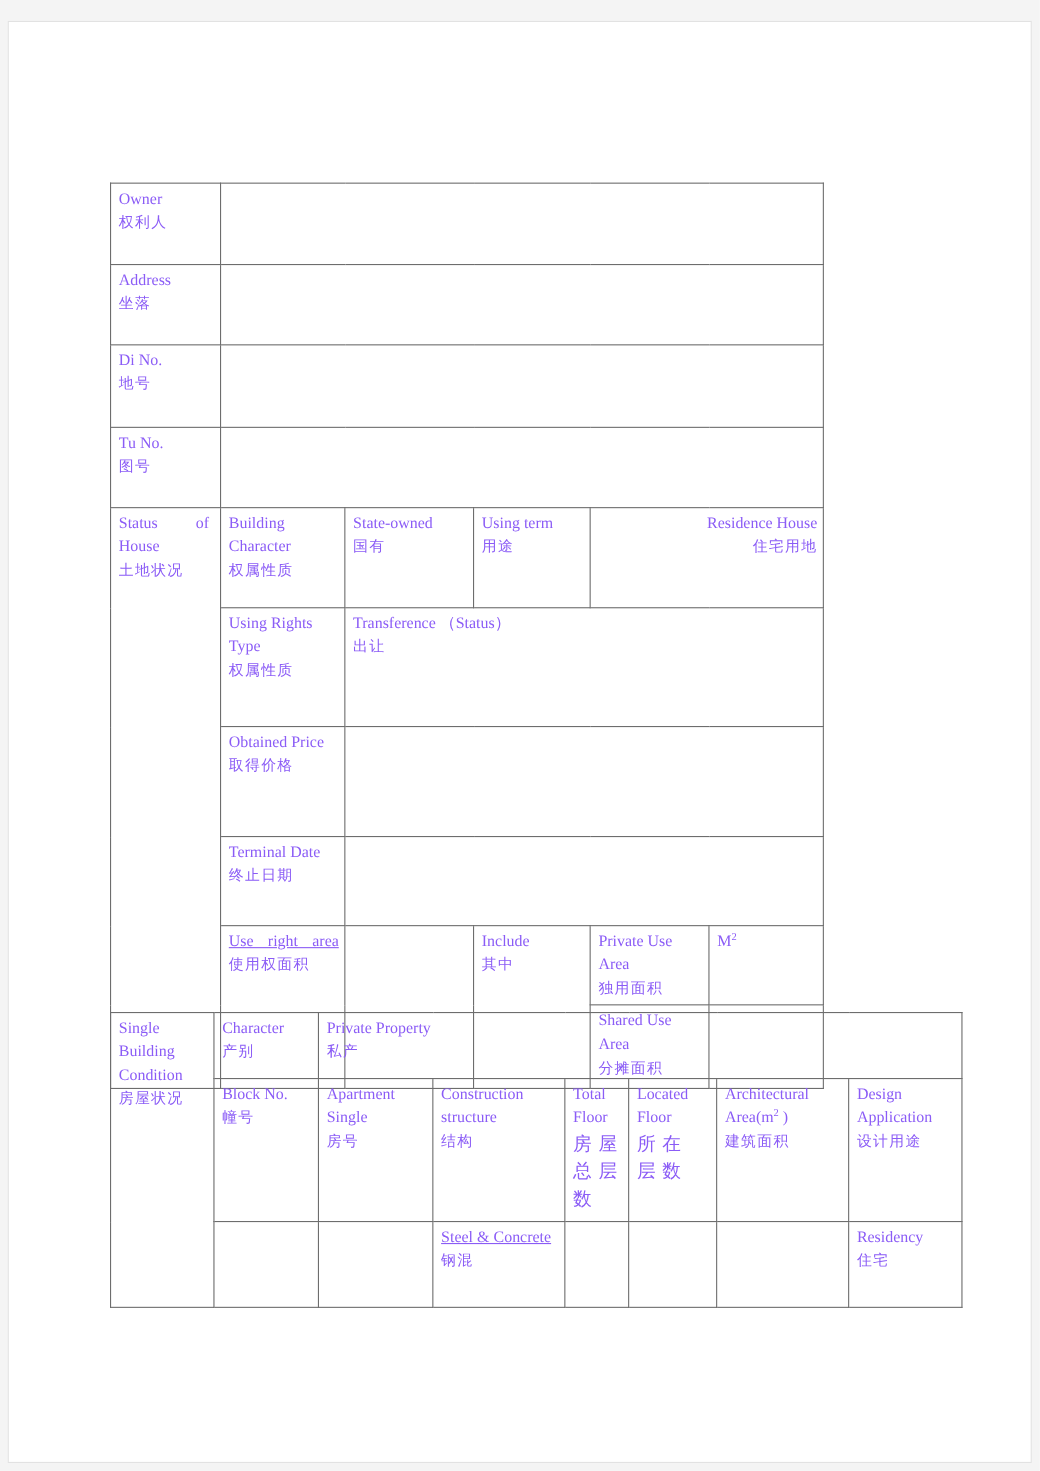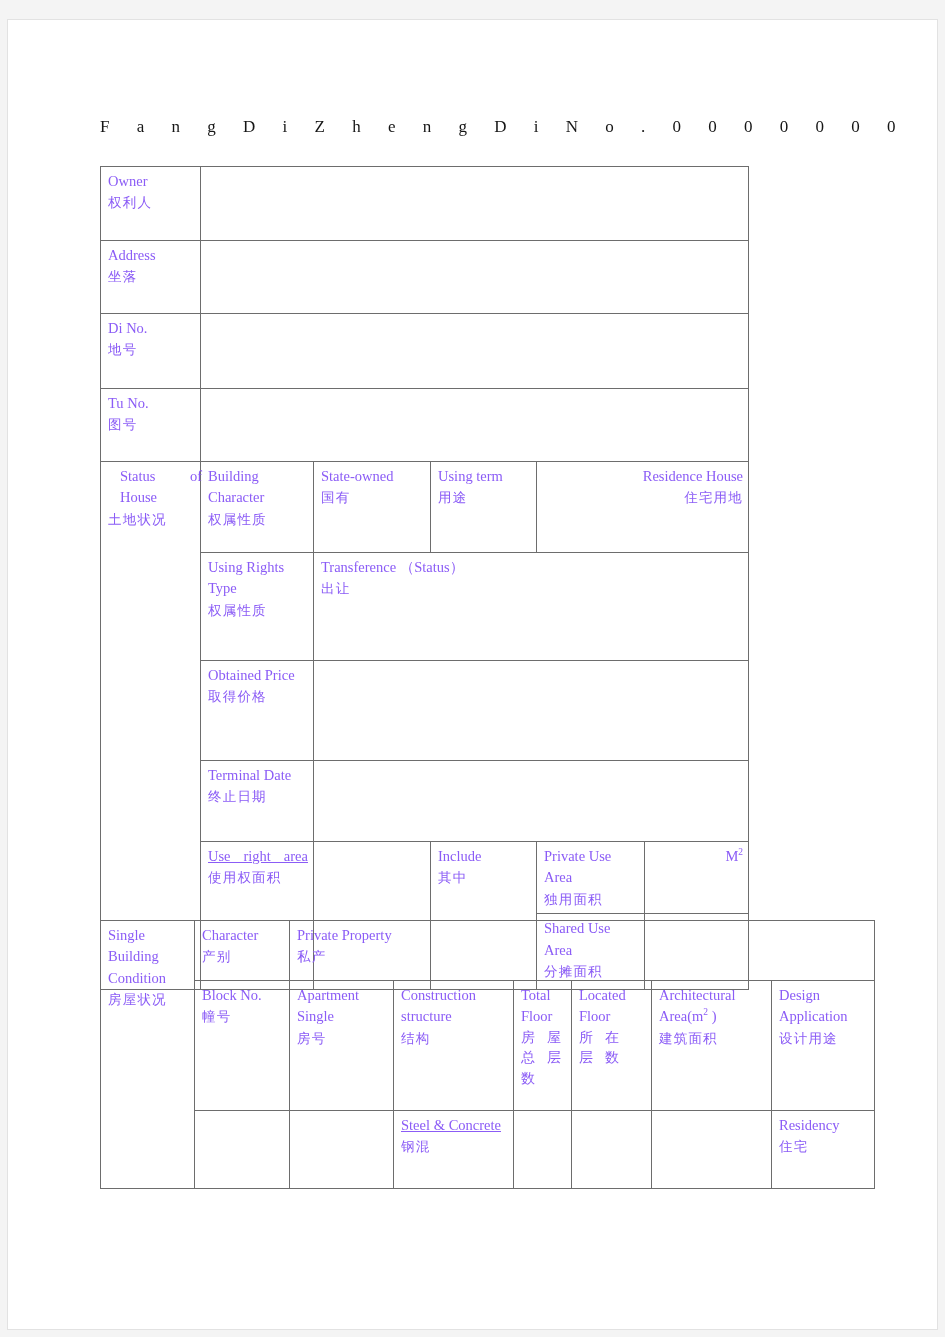--- a/index.html
+++ b/index.html
@@ -58,48 +58,46 @@
     display: block;
     text-align: justify;
     text-align-last: justify;
     text-decoration: underline;
   }
   .justify-narrow {
     display: block;
     width: 82px;
     text-align: justify;
     text-align-last: justify;
-    margin-left: 12px;
   }
   .stack-cn {
     display: block;
     width: 40px;
     text-align: justify;
     text-align-last: justify;
-    font-family: Liberation Mono, monospace;
-    font-size: 14px;
+    font-family: Liberation Sans, sans-serif;
+    font-size: 17px;
     letter-spacing: 0;
     line-height: 1.47;
   }
   .vmid { vertical-align: middle; }
-  .center { text-align: right; margin-top: 43px; }
+  .center { text-align: left; margin-top: 43px; }
   .rightish { padding-left: 18px; text-align: right; }
   sup { font-size: 9.5px; vertical-align: super; }
 
   
   #table-land { left: 92px; top: 146px; width: 648px; }
   
   #table-building { left: 92px; top: 900px; width: 774px; }
 </style>
 </head>
 <body>
 
 <div class="page">
 
-  <div class="doc-title">F a n g   D i   Z h e n g   D i   N o .   0 0 0 0 0 0 0</div>
 
   <table class="grid" id="table-land">
     <colgroup>
       <col style="width:100px">
       <col style="width:113px">
       <col style="width:117px">
       <col style="width:106px">
       <col style="width:108px">
       <col style="width:104px">
     </colgroup>

